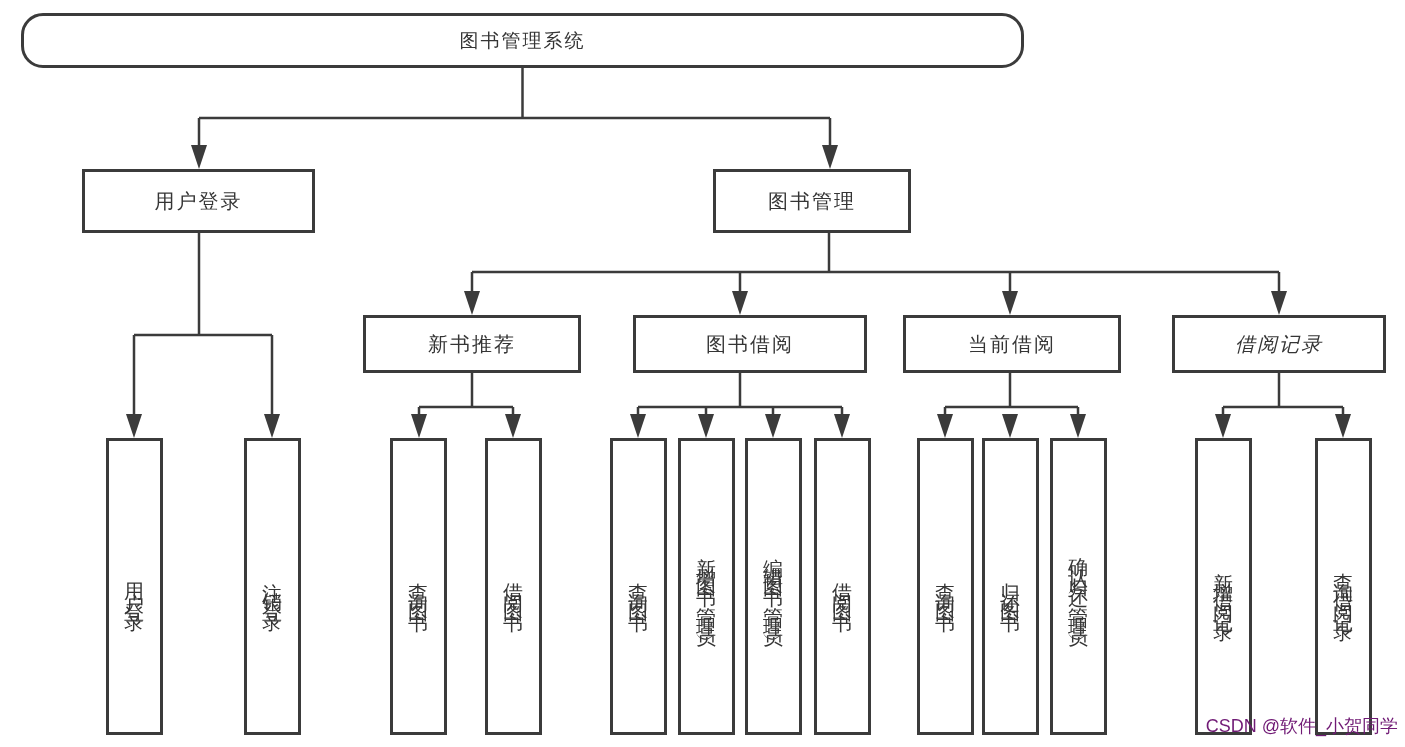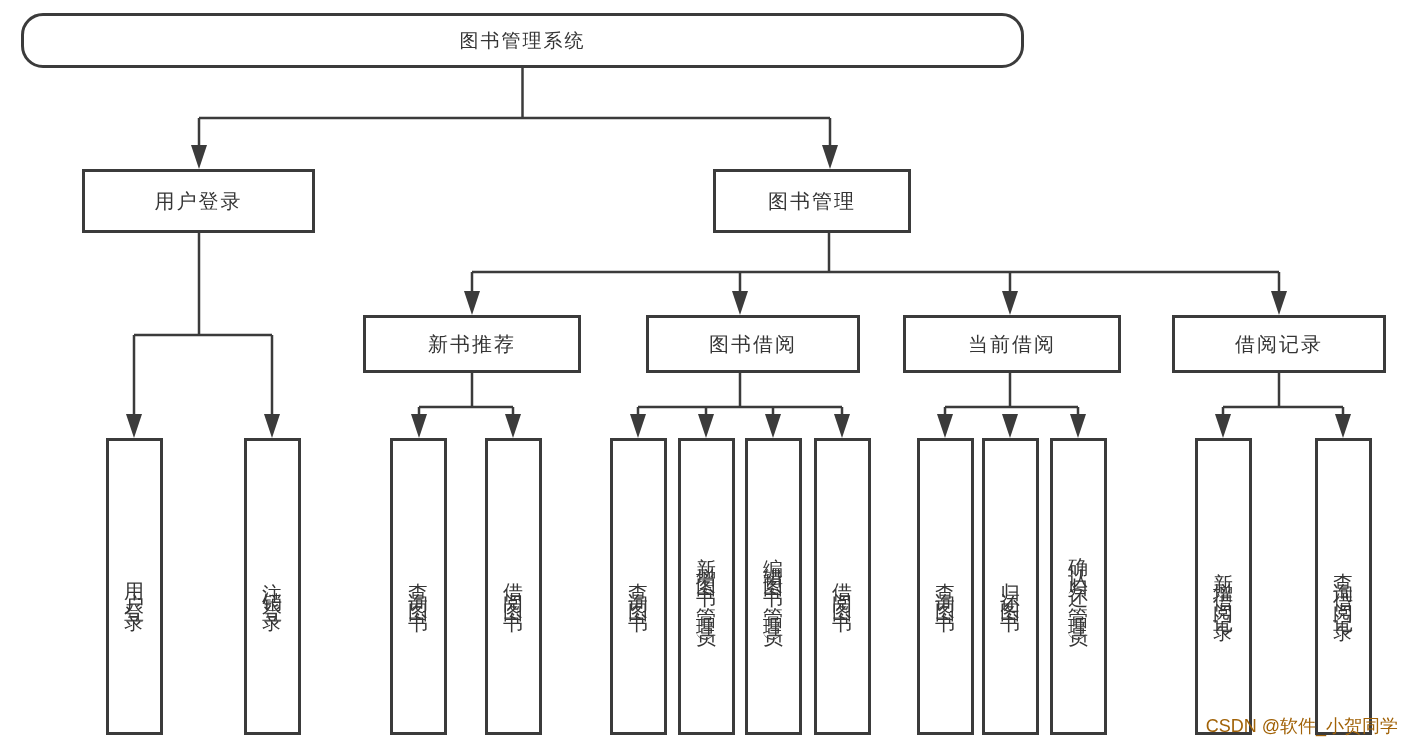--- a/index.html
+++ b/index.html
@@ -37,21 +37,21 @@
     letter-spacing: 10px;
     line-height: 1;
   }
   .watermark {
     position: absolute;
     left: 1188px;
     top: 714px;
     width: 210px;
     text-align: right;
     font-size: 18px;
-    color: #a16207;
+    color: #701a75;
     z-index: 3;
     white-space: nowrap;
   }
 </style>
 </head>
 <body>
 
 <div class="canvas">
 
   <svg class="wires" viewBox="0 0 1405 747" xmlns="http://www.w3.org/2000/svg">
@@ -126,27 +126,27 @@
   <div class="box hbox" style="left:82px; top:169px; width:233px; height:64px;">
     <span>用户登录</span>
   </div>
   <div class="box hbox" style="left:713px; top:169px; width:198px; height:64px;">
     <span>图书管理</span>
   </div>
 
   <div class="box hbox" style="left:363px; top:315px; width:218px; height:58px;">
     <span>新书推荐</span>
   </div>
-  <div class="box hbox" style="left:633px; top:315px; width:214px; height:58px;margin-left:13px;">
+  <div class="box hbox" style="left:633px; top:315px; width:234px; height:58px;">
     <span>图书借阅</span>
   </div>
   <div class="box hbox" style="left:903px; top:315px; width:218px; height:58px;">
     <span>当前借阅</span>
   </div>
-  <div class="box hbox" style="left:1172px; top:315px; width:214px; height:58px;">
+  <div class="box hbox" style="left:1172px; top:315px; width:214px; height:58px;font-style:italic;">
     <span>借阅记录</span>
   </div>
 
   <div class="box vbox" style="left:106px; top:438px; width:57px; height:297px;">
     <span>用户登录</span>
   </div>
   <div class="box vbox" style="left:244px; top:438px; width:57px; height:297px;">
     <span>注销登录</span>
   </div>
 

